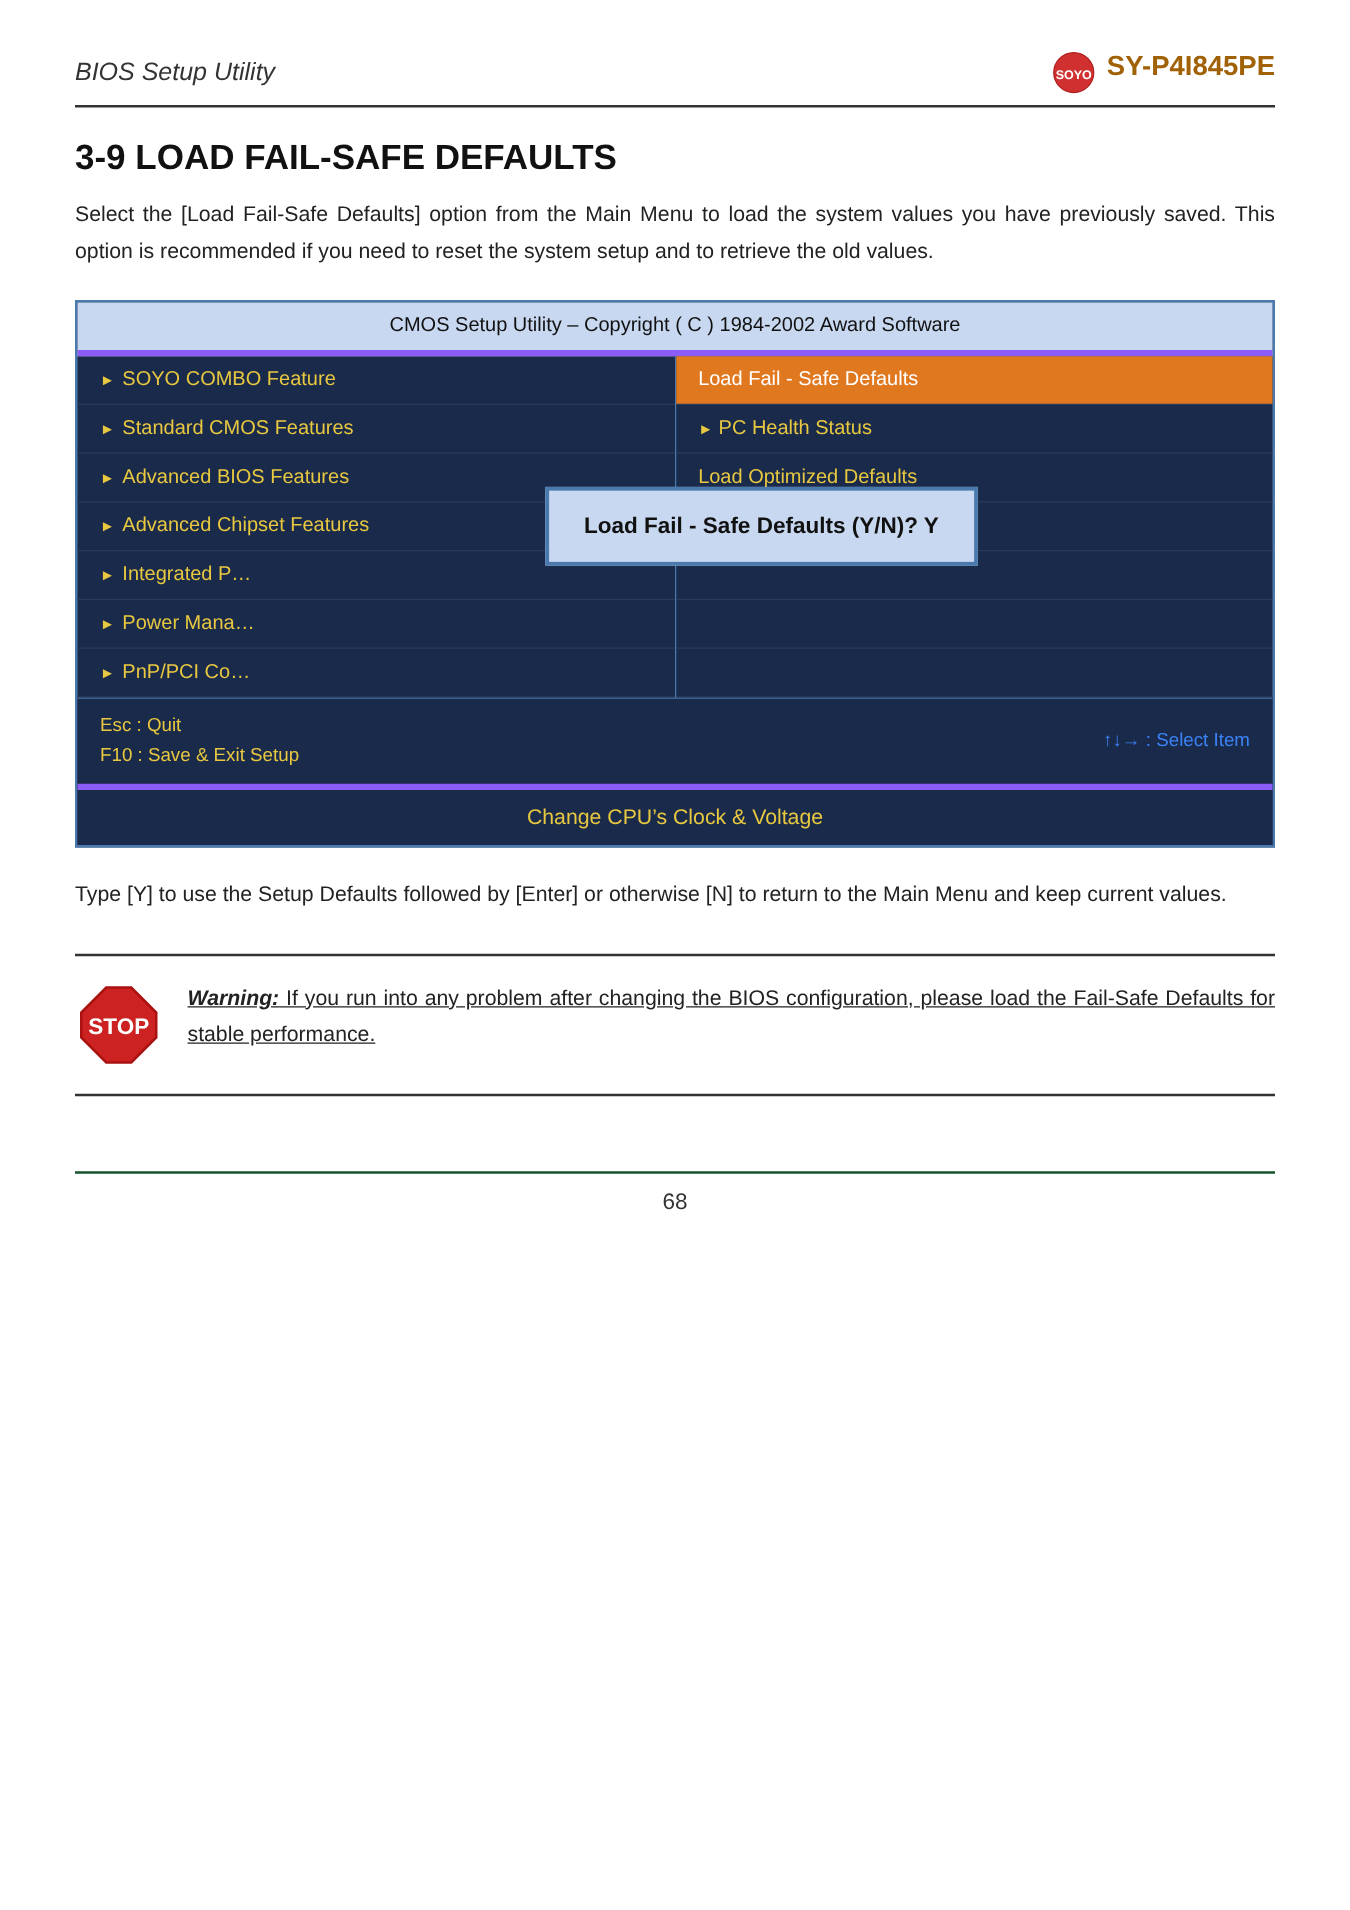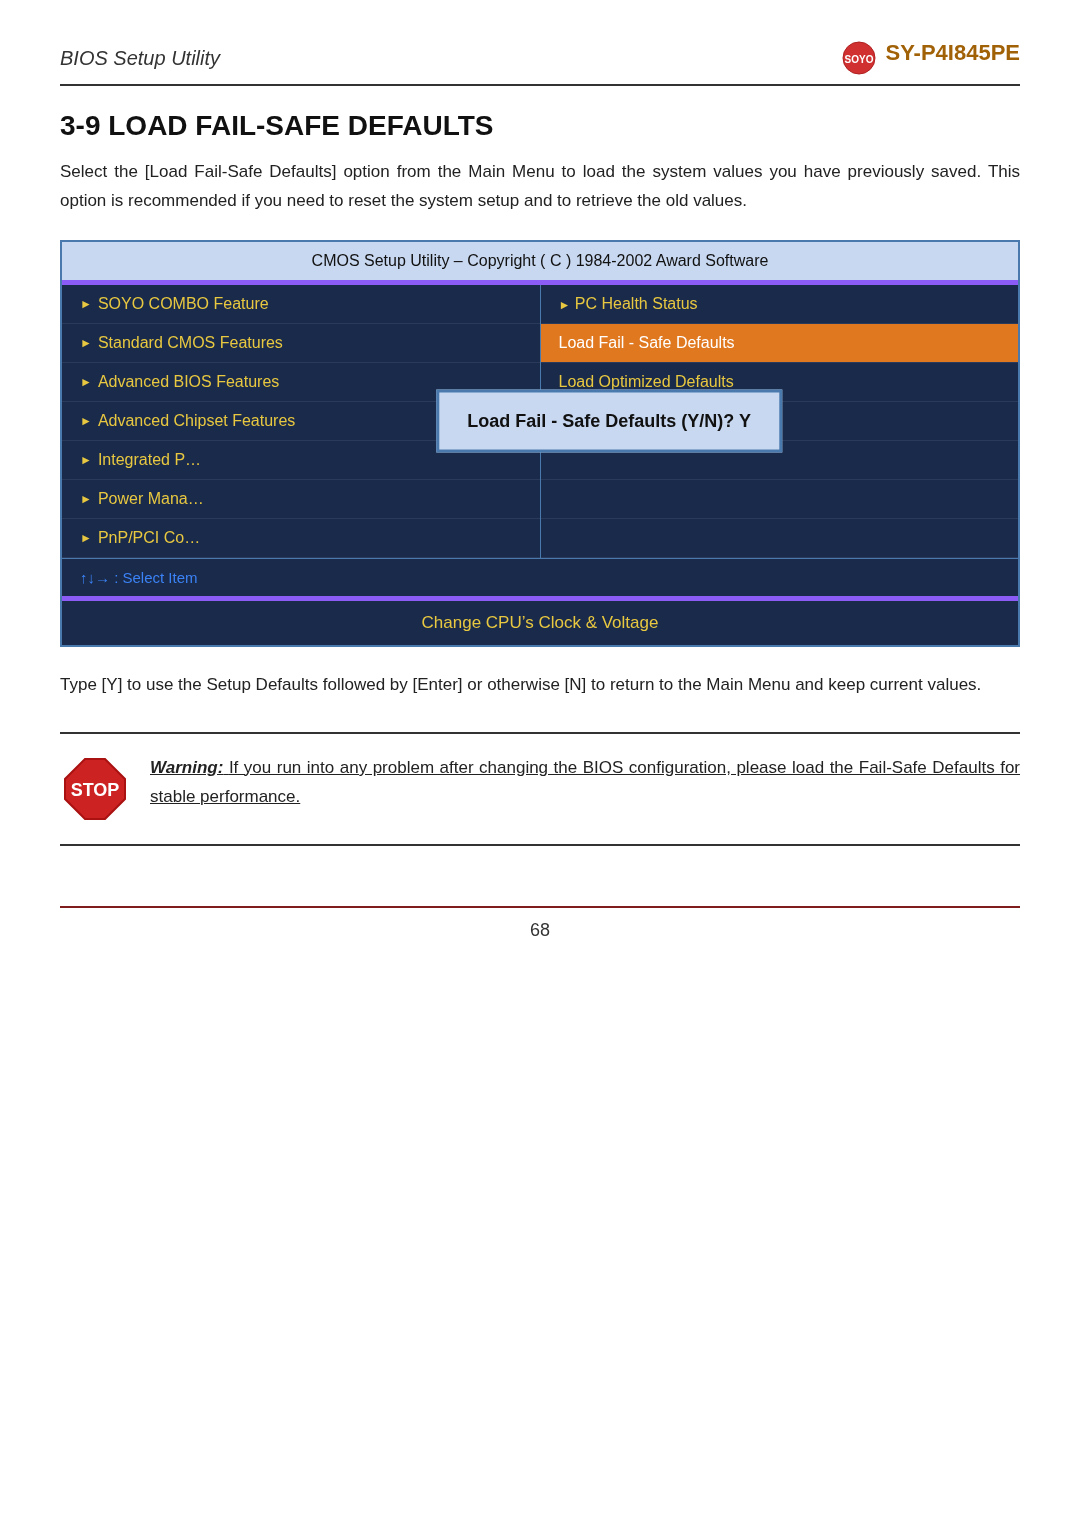--- a/index.html
+++ b/index.html
@@ -176,21 +176,21 @@
     .warning-bold {
       font-weight: bold;
       font-style: italic;
     }
 
     .page-number {
       text-align: center;
       font-size: 18px;
       color: #333;
       margin-top: 60px;
-      border-top: 2px solid #7f1d1d;
+      border-top: 2px solid #14532d;
       padding-top: 12px;
     }
   </style>
 </head>
 <body>
 
 <div class="header-bar">
   <span class="header-title">BIOS Setup Utility</span>
   <div class="header-logo">
     <svg class="logo-icon" viewBox="0 0 36 36">
@@ -234,43 +234,47 @@
         <span class="arrow">►</span>
         <span>Power Mana…</span>
       </div>
       <div class="bios-menu-item">
         <span class="arrow">►</span>
         <span>PnP/PCI Co…</span>
       </div>
     </div>
 
     <div class="bios-right">
-      <div class="bios-right-item">
-        <span class="arrow">►</span>
-        <span>PC Health Status</span>
-      </div>
       <div class="bios-right-item highlighted-orange">
         <span>Load Fail - Safe Defaults</span>
+      </div>
+      <div class="bios-right-item">
+        <span class="arrow">►</span>
+        <span>PC Health Status</span>
       </div>
       <div class="bios-right-item">
         <span>Load Optimized Defaults</span>
       </div>
       <div class="bios-right-item">
         <span>Set Supervisor Password</span>
       </div>
 
       <div class="bios-right-item">&nbsp;</div>
       <div class="bios-right-item">&nbsp;</div>
       <div class="bios-right-item">&nbsp;</div>
     </div>
 
     <div class="popup-overlay">Load Fail - Safe Defaults (Y/N)? Y</div>
   </div>
 
   <div class="bios-footer">
+    <div class="bios-footer-left">
+      <div>Esc : Quit</div>
+      <div>F10 : Save &amp; Exit Setup</div>
+    </div>
     <div class="bios-footer-right">↑↓→   :   Select Item</div>
   </div>
 
   <div class="bios-bottom-bar">Change CPU’s Clock &amp; Voltage</div>
 </div>
 
 <p class="outro-text">Type [Y] to use the Setup Defaults followed by [Enter] or otherwise [N] to return to the Main Menu and keep current values.</p>
 
 <div class="warning-section">
   <svg class="stop-icon" viewBox="0 0 70 70">

